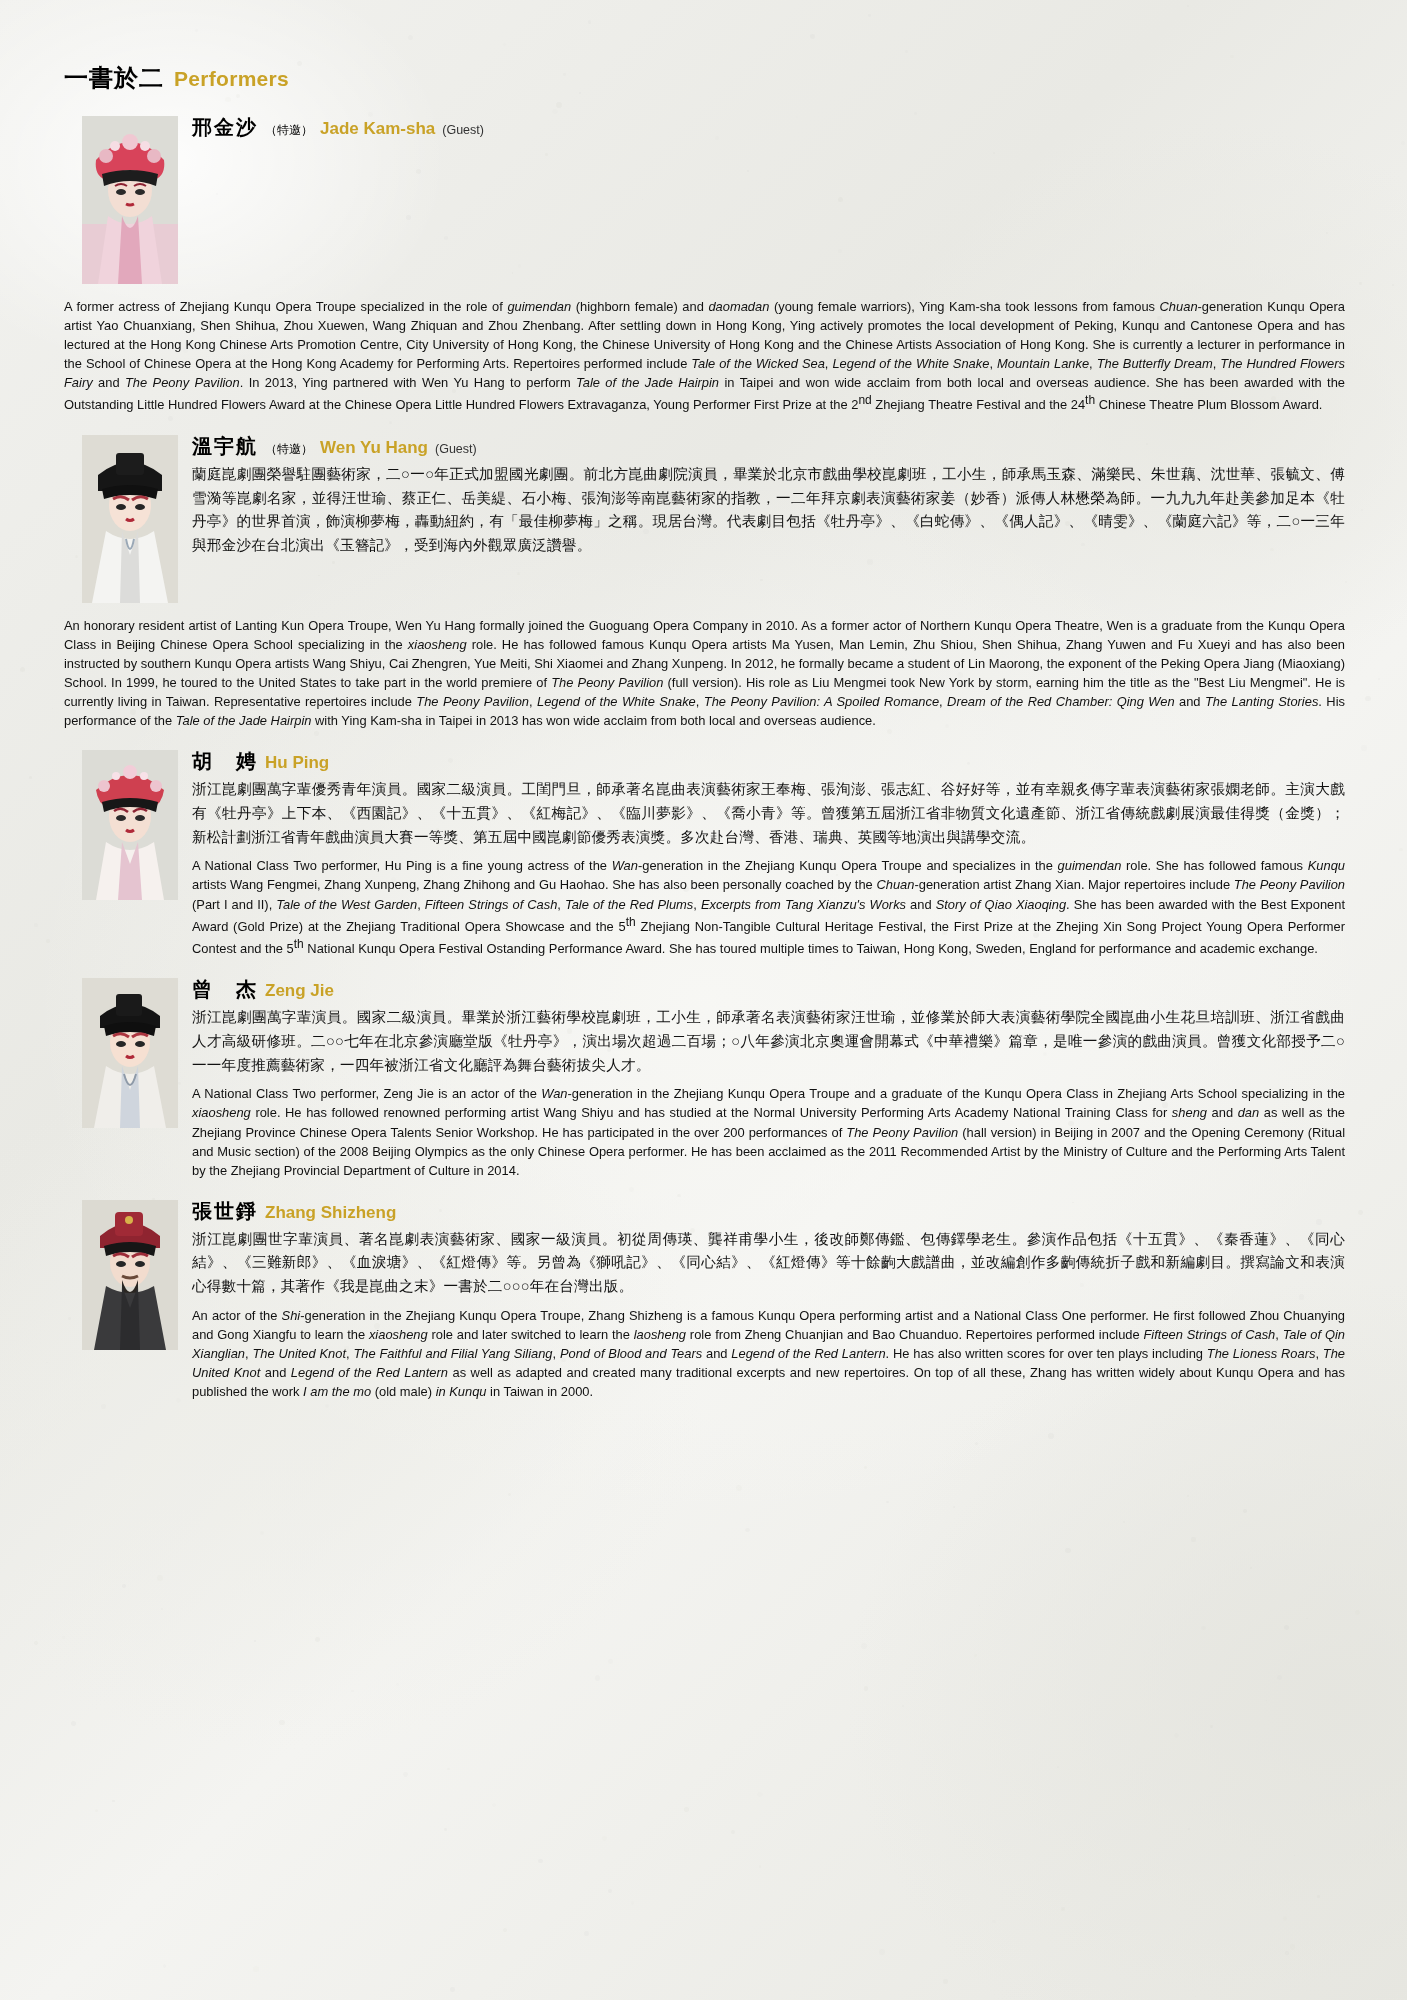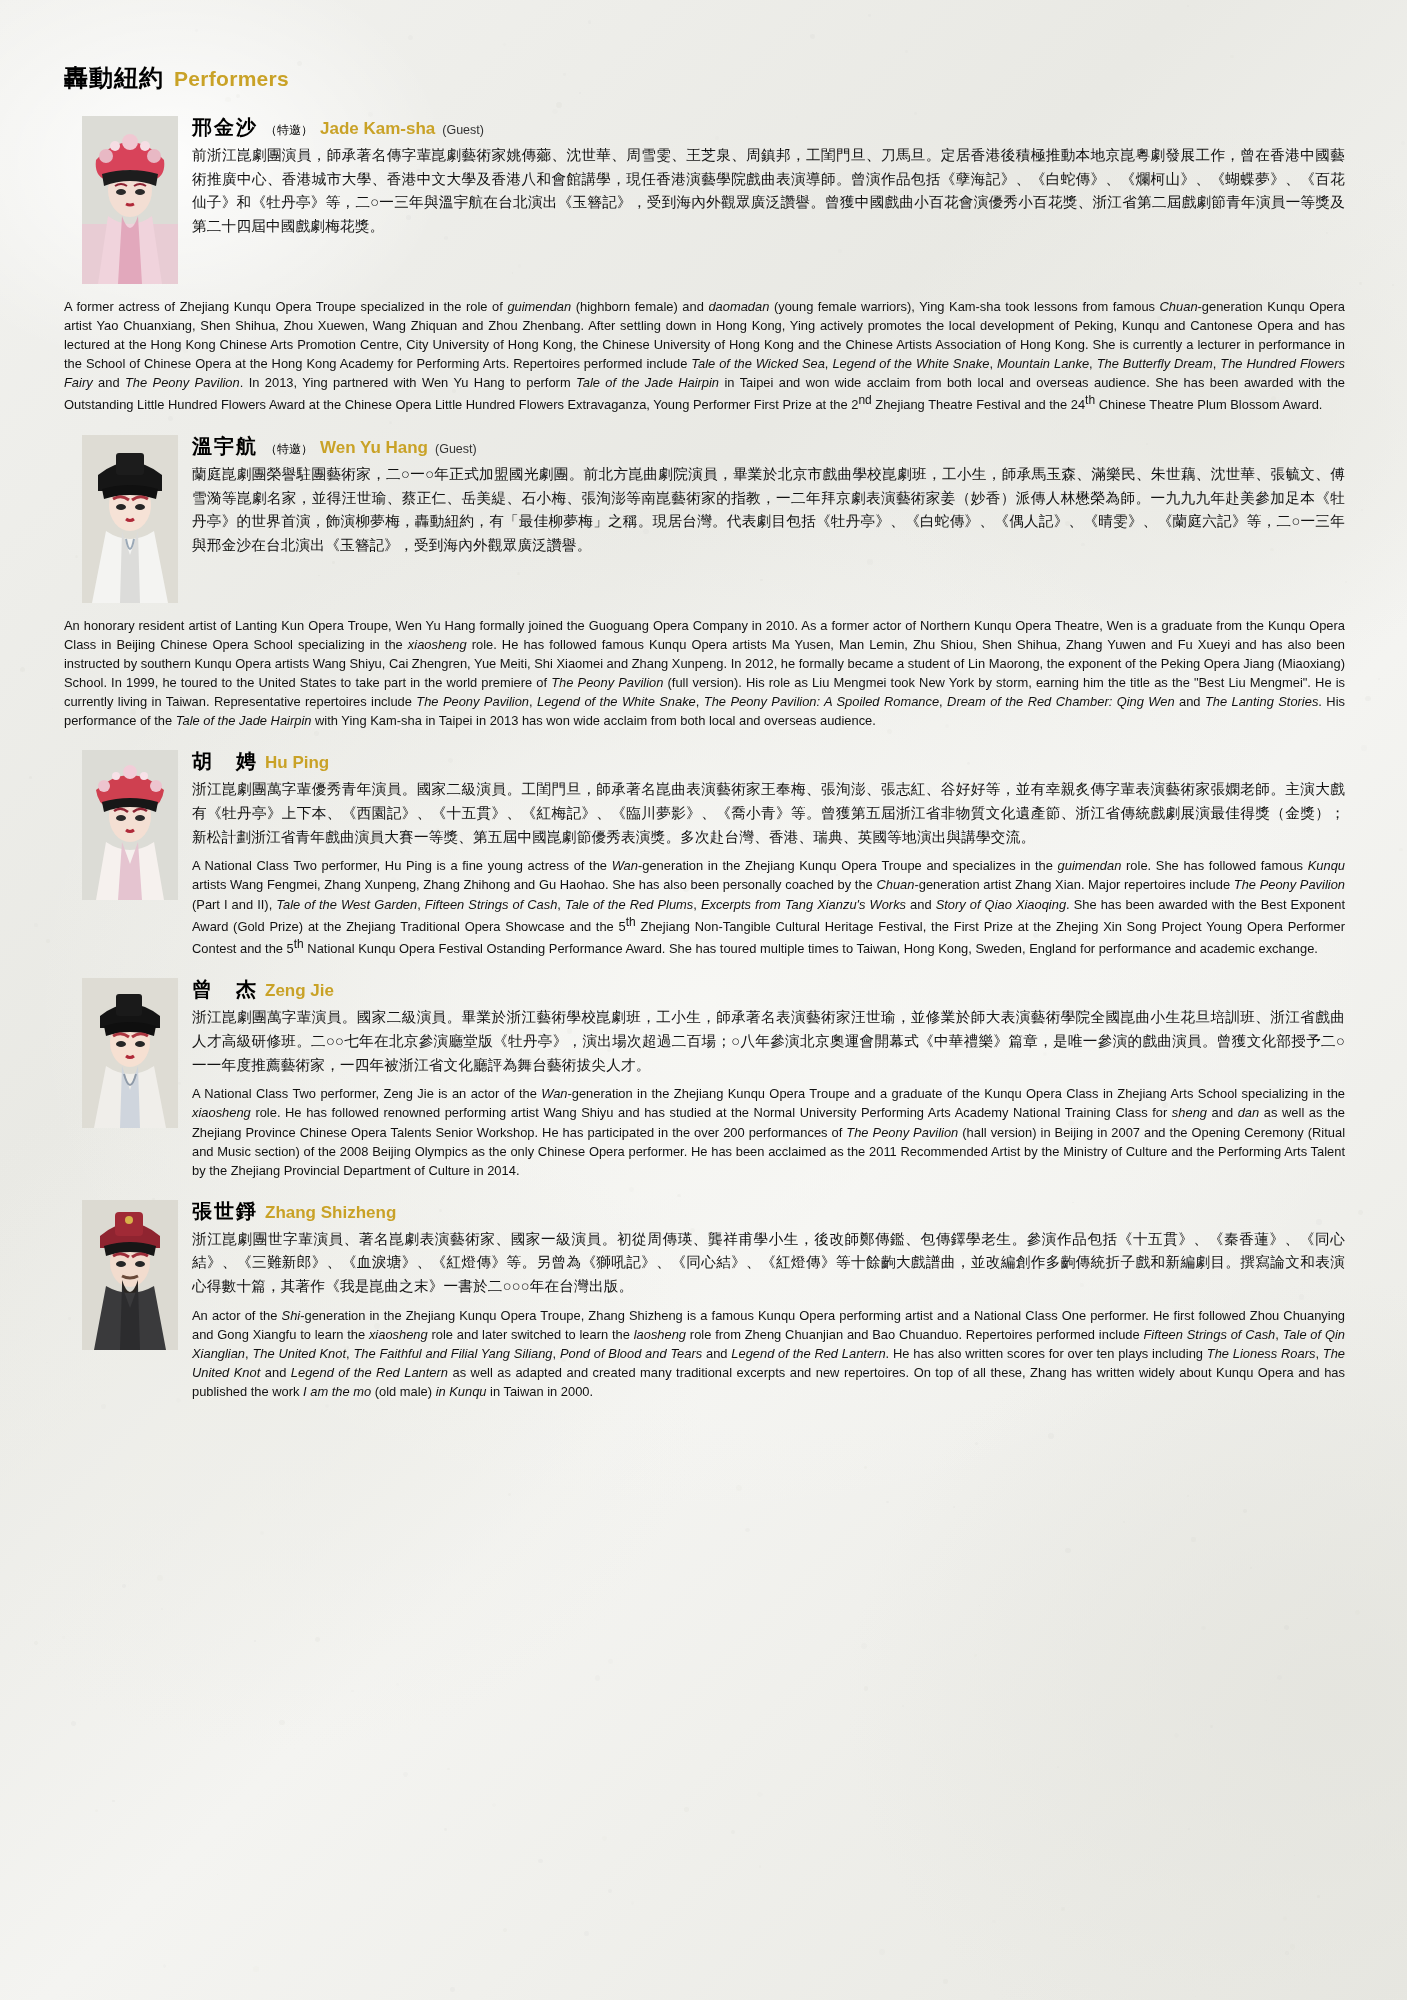--- a/index.html
+++ b/index.html
@@ -385,21 +385,21 @@
     <div class="speck" style="width: 3.32406px; height: 3.32406px; left: 11.1858%; top: 53.4117%; opacity: 0.09;"></div>
     <div class="speck" style="width: 2.87815px; height: 2.87815px; left: 19.49%; top: 17.2721%; opacity: 0.21;"></div>
     <div class="speck" style="width: 1.59297px; height: 1.59297px; left: 84.4539%; top: 91.4112%; opacity: 0.19;"></div>
     <div class="speck" style="width: 5.95362px; height: 5.95362px; left: 48.5117%; top: 44.3184%; opacity: 0.26;"></div>
     <div class="speck" style="width: 5.90614px; height: 5.90614px; left: 61.2047%; top: 82.1548%; opacity: 0.13;"></div>
   </div>
 
 <div class="content">
 
   <div class="page-header">
-    <span class="zh">轟動紐約</span>
+    <span class="zh">一書於二</span>
     <span class="en">Performers</span>
   </div>
 
   <div class="performer">
     <div class="portrait tall">
       <svg viewBox="0 0 96 168" width="96" height="168">
         <rect width="96" height="168" fill="#dcdcd6"></rect>
         <rect x="0" y="108" width="96" height="60" fill="#e8ccd4"></rect>
         <ellipse cx="48" cy="74" rx="22" ry="27" fill="#f3ded3"></ellipse>
         <path d="M14 44 Q48 8 82 44 Q84 60 72 64 Q48 44 24 64 Q12 60 14 44 Z" fill="#d8435a"></path>
@@ -417,21 +417,20 @@
         <path d="M26 100 Q48 116 70 100 L80 168 L16 168 Z" fill="#f0d3dc"></path>
         <path d="M40 100 Q48 124 56 100 L60 168 L36 168 Z" fill="#e2a8bc"></path>
       </svg>
     </div>
     <div class="name-line">
       <span class="name-zh">邢金沙</span>
       <span class="name-guest-zh">（特邀）</span>
       <span class="name-en">Jade Kam-sha</span>
       <span class="name-guest-en">(Guest)</span>
     </div>
-    <div class="zh-body">前浙江崑劇團演員，師承著名傳字輩崑劇藝術家姚傳薌、沈世華、周雪雯、王芝泉、周鎮邦，工閨門旦、刀馬旦。定居香港後積極推動本地京崑粵劇發展工作，曾在香港中國藝術推廣中心、香港城市大學、香港中文大學及香港八和會館講學，現任香港演藝學院戲曲表演導師。曾演作品包括《孽海記》、《白蛇傳》、《爛柯山》、《蝴蝶夢》、《百花仙子》和《牡丹亭》等，二○一三年與溫宇航在台北演出《玉簪記》，受到海內外觀眾廣泛讚譽。曾獲中國戲曲小百花會演優秀小百花獎、浙江省第二屆戲劇節青年演員一等獎及第二十四屆中國戲劇梅花獎。</div>
     <div class="clear"></div>
     <div class="en-body">A former actress of Zhejiang Kunqu Opera Troupe specialized in the role of <i>guimendan</i> (highborn female) and <i>daomadan</i> (young female warriors), Ying Kam-sha took lessons from famous <i>Chuan</i>-generation Kunqu Opera artist Yao Chuanxiang, Shen Shihua, Zhou Xuewen, Wang Zhiquan and Zhou Zhenbang.  After settling down in Hong Kong, Ying actively promotes the local development of Peking, Kunqu and Cantonese Opera and has lectured at the Hong Kong Chinese Arts Promotion Centre, City University of Hong Kong, the Chinese University of Hong Kong and the Chinese Artists Association of Hong Kong.  She is currently a lecturer in performance in the School of Chinese Opera at the Hong Kong Academy for Performing Arts.  Repertoires performed include <i>Tale of the Wicked Sea</i>, <i>Legend of the White Snake</i>, <i>Mountain Lanke</i>, <i>The Butterfly Dream</i>, <i>The Hundred Flowers Fairy</i> and <i>The Peony Pavilion</i>.  In 2013, Ying partnered with Wen Yu Hang to perform <i>Tale of the Jade Hairpin</i> in Taipei and won wide acclaim from both local and overseas audience.  She has been awarded with the Outstanding Little Hundred Flowers Award at the Chinese Opera Little Hundred Flowers Extravaganza, Young Performer First Prize at the 2<sup>nd</sup> Zhejiang Theatre Festival and the 24<sup>th</sup> Chinese Theatre Plum Blossom Award.</div>
   </div>
 
   <div class="performer">
     <div class="portrait tall">
       <svg viewBox="0 0 96 168" width="96" height="168">
         <rect width="96" height="168" fill="#dedcd4"></rect>
         <ellipse cx="48" cy="70" rx="21" ry="26" fill="#f6e2d6"></ellipse>
         <path d="M16 40 Q48 14 80 40 L80 56 L16 56 Z" fill="#161616"></path>

